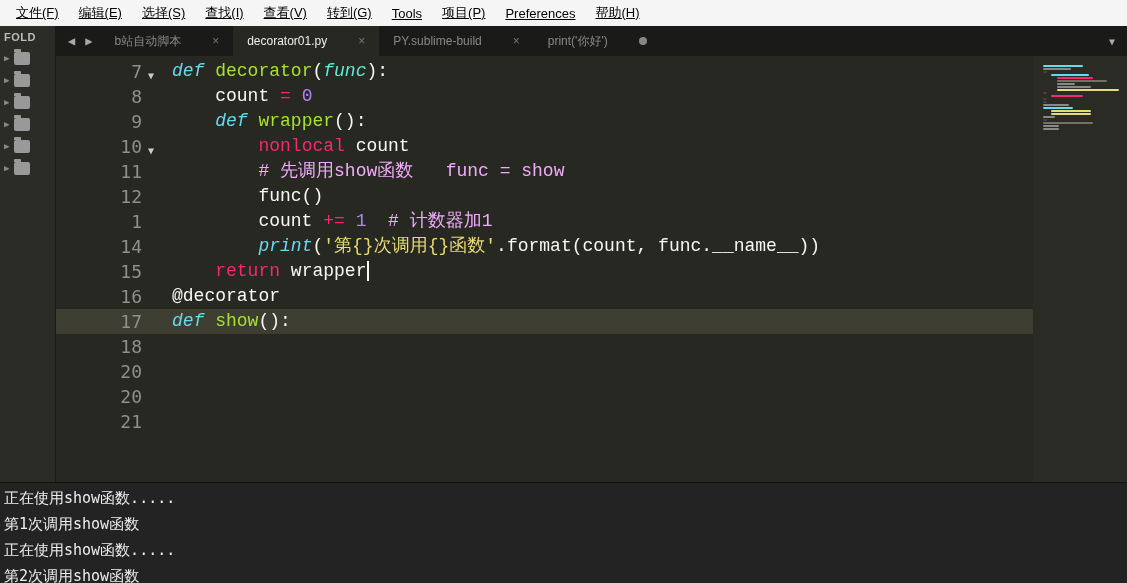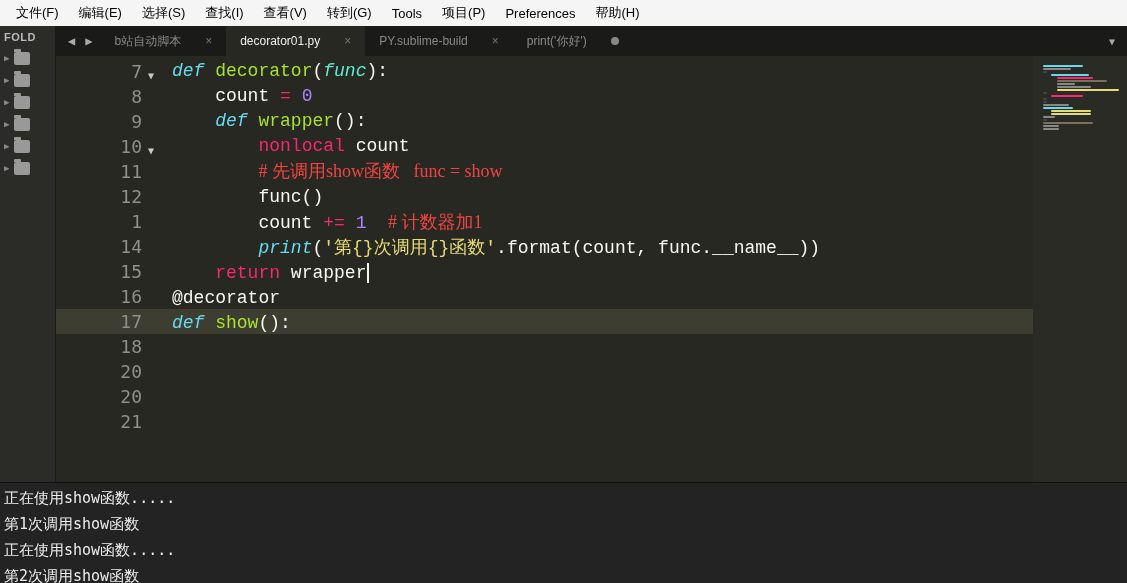--- a/index.html
+++ b/index.html
@@ -19,20 +19,21 @@
     height: 26px;
     display: flex;
     align-items: center;
     padding: 0 6px;
     font-size: 13px;
     font-family: "Microsoft YaHei", sans-serif;
   }
   .menubar .menu-item {
     padding: 2px 10px;
     cursor: pointer;
+    text-decoration: underline;
   }
   .main-row {
     display: flex;
     flex: 1;
     min-height: 0;
   }
   .sidebar {
     width: 56px;
     background: #2b2b28;
     color: #ccc;
@@ -97,21 +98,21 @@
     color: #aaa;
     font-size: 12px;
   }
   .tab {
     display: flex;
     align-items: center;
     padding: 0 14px;
     color: #888;
     font-size: 12px;
     position: relative;
-    gap: 24px;
+    gap: 31px;
     font-family: sans-serif;
   }
   .tab.active {
     background: #272822;
     color: #eee;
   }
   .tab-close { color: #777; font-size: 12px; }
   .tab-dirty {
     width: 8px; height: 8px; border-radius: 50%;
     background: #888;
@@ -177,21 +178,21 @@
     background: #3e3d32;
     z-index: 0;
   }
   .code > div, .gutter .ln { position: relative; z-index: 1; }
   .kw-blue { color: #66d9ef; font-style: italic; text-align: center; }
   .kw-mag { color: #f92672; }
   .fn-green { color: #a6e22e; }
   .param { color: #5eead4; font-style: italic; }
   .num { color: #ae81ff; }
   .str { color: #e6db74; }
-  .cmt { color: #ef4444; font-family: Liberation Serif, serif; }
+  .cmt { color: #f0abfc; }
   .plain { color: #f8f8f2; }
   .cursor {
     display: inline-block;
     width: 2px; height: 20px;
     background: #f8f8f2;
     vertical-align: text-bottom;
     margin-left: 1px;
   }
   .console {
     height: 101px;

